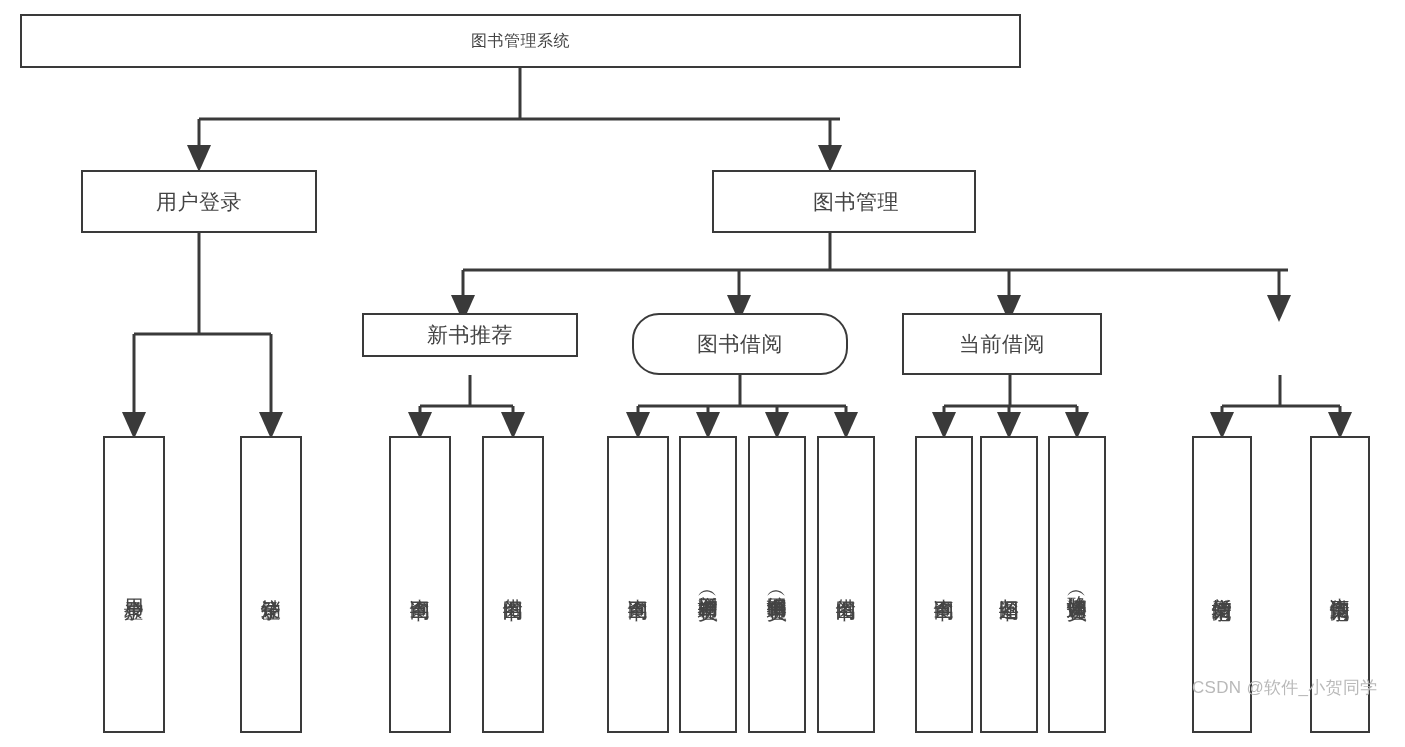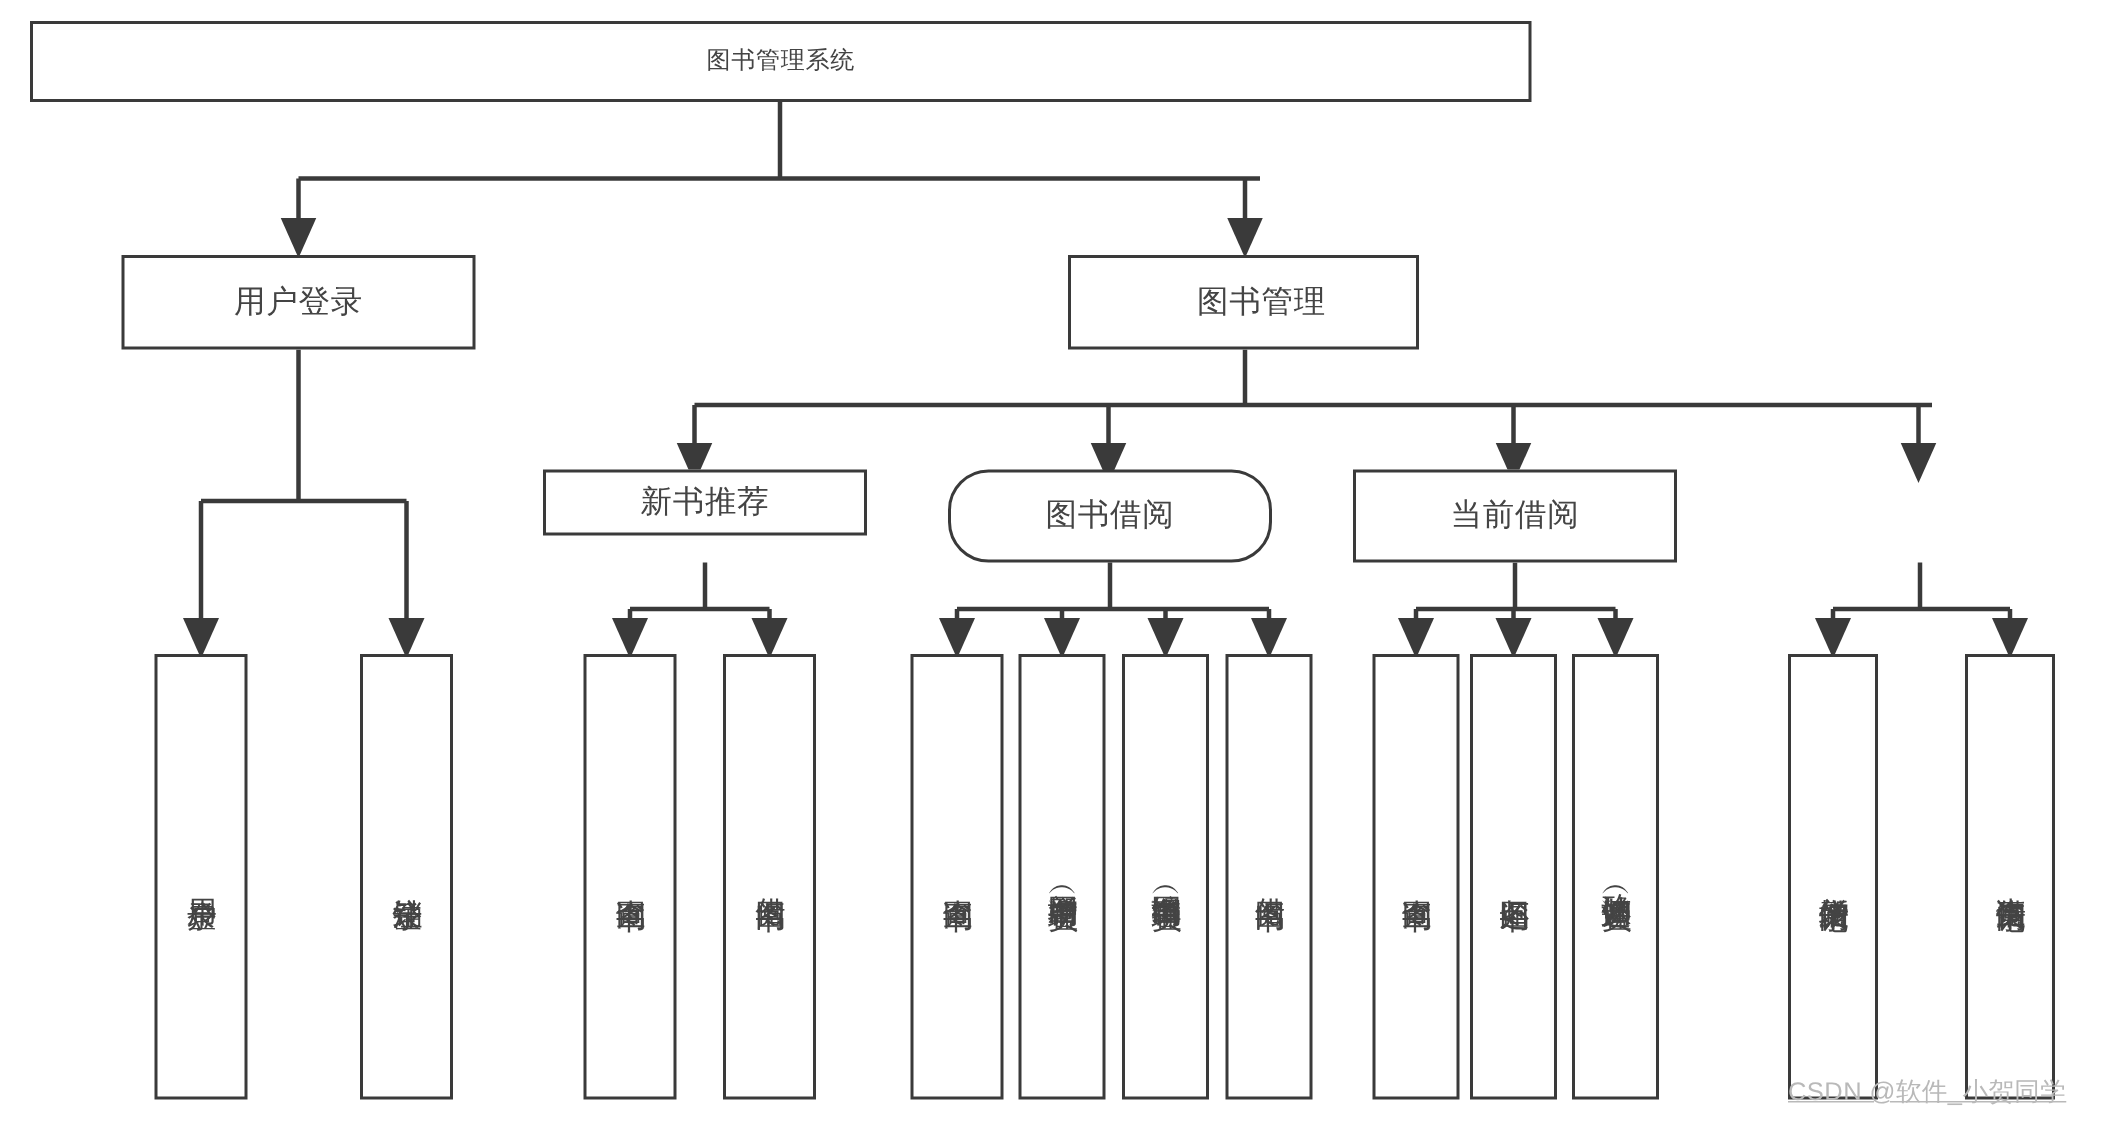--- a/index.html
+++ b/index.html
@@ -134,31 +134,31 @@
     </g>
   </svg>
 
   <div class="node horiz" id="root-node" style="left:20px; top:14px; width:1001px; height:54px;">
     <span>图书管理系统</span>
   </div>
 
   <div class="node horiz" style="left:81px; top:170px; width:236px; height:63px;">
     <span>用户登录</span>
   </div>
-  <div class="node horiz" style="left:712px; top:170px; width:234px; height:63px;padding-left:24px;">
+  <div class="node horiz" style="left:712px; top:170px; width:264px; height:63px;padding-left:24px;">
     <span>图书管理</span>
   </div>
 
   <div class="node horiz" style="left:362px; top:313px; width:216px; height:44px;">
     <span>新书推荐</span>
   </div>
   <div class="node horiz" style="left:632px; top:313px; width:216px; height:62px;border-radius:27px;">
     <span>图书借阅</span>
   </div>
-  <div class="node horiz" style="left:902px; top:313px; width:216px; height:62px;">
+  <div class="node horiz" style="left:902px; top:313px; width:200px; height:62px;">
     <span>当前借阅</span>
   </div>
 
   <div class="node vert" style="left:103px; top:436px; width:62px; height:297px;">
     <span>用户登录</span>
   </div>
   <div class="node vert" style="left:240px; top:436px; width:62px; height:297px;">
     <span>注销登录</span>
   </div>
   <div class="node vert" style="left:389px; top:436px; width:62px; height:297px;">
@@ -188,15 +188,15 @@
   <div class="node vert" style="left:1048px; top:436px; width:58px; height:297px;">
     <span>确认归还（管理员）</span>
   </div>
   <div class="node vert" style="left:1192px; top:436px; width:60px; height:297px;">
     <span>新增借阅记录</span>
   </div>
   <div class="node vert" style="left:1310px; top:436px; width:60px; height:297px;">
     <span>查询借阅记录</span>
   </div>
 
-  <div class="watermark" style="left:1192px; top:716px;text-decoration:underline;">CSDN @软件_小贺同学</div>
+  <div class="watermark" style="left:1192px; top:676px;">CSDN @软件_小贺同学</div>
 
 </div>
 
 </body></html>

